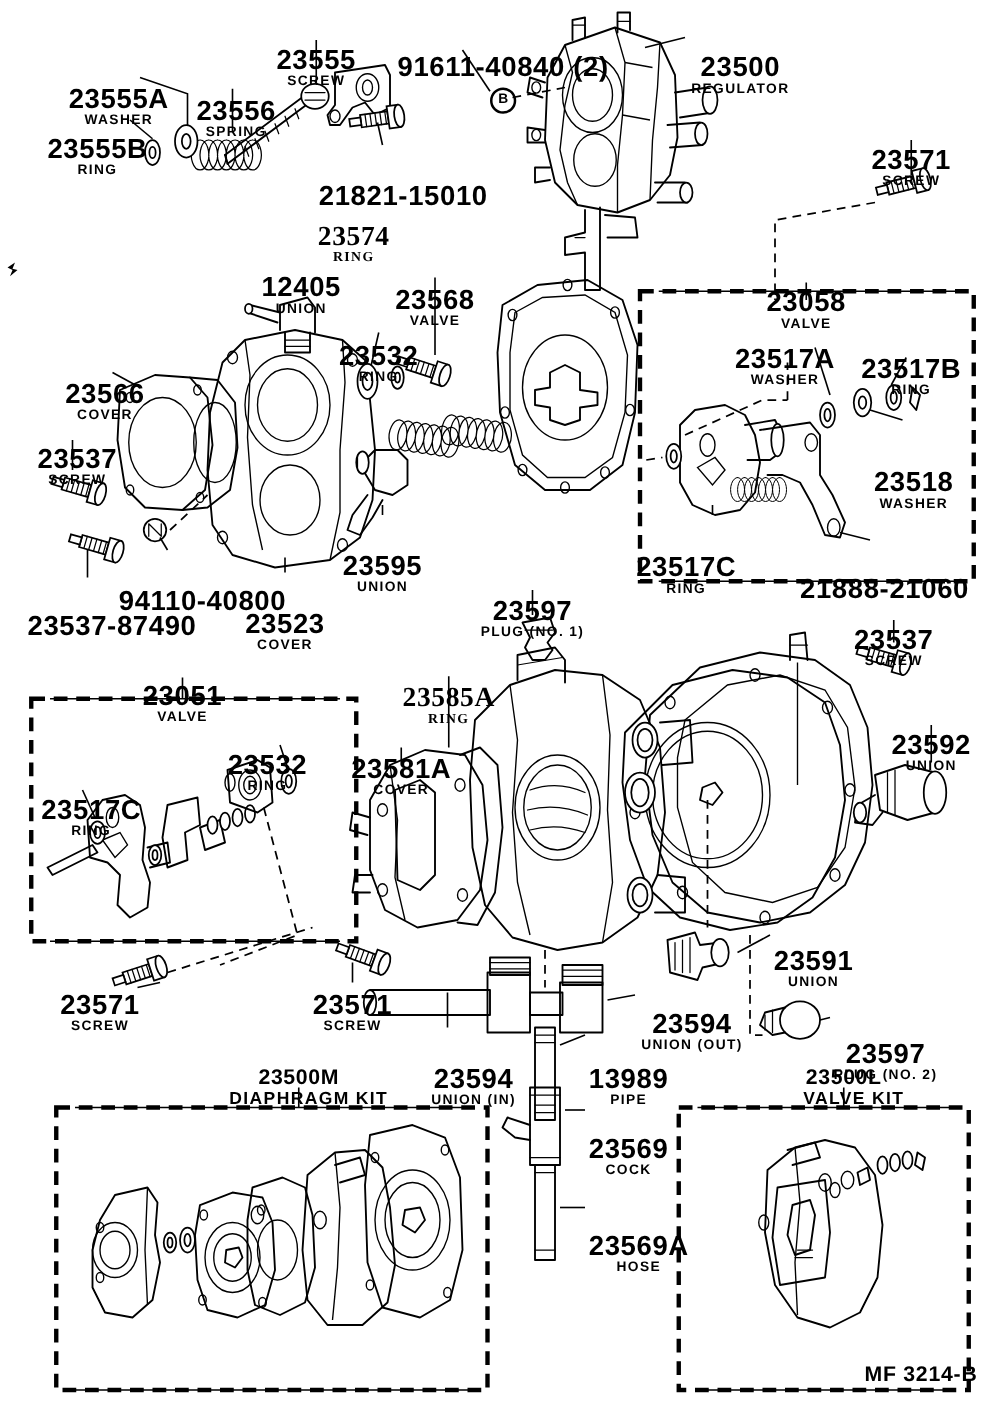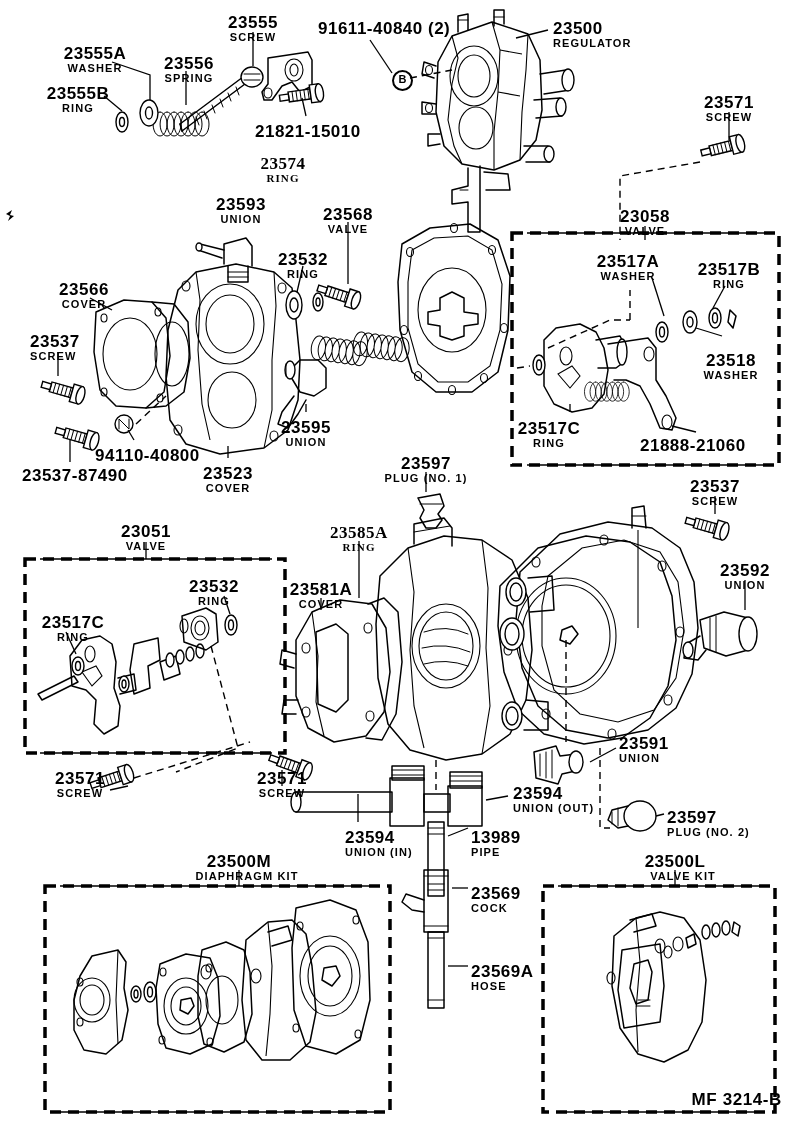--- a/index.html
+++ b/index.html
@@ -2,29 +2,29 @@
 <html><head>
 <meta charset="utf-8">
 <style>
   html,body{margin:0;padding:0;background:#fff;}
   body{width:800px;height:1122px;position:relative;overflow:hidden;
        font-family:"Liberation Sans","DejaVu Sans",sans-serif;color:#000;}
   #sheet{position:absolute;inset:0;}
   svg{position:absolute;left:0;top:0;}
   .lbl{position:absolute;text-align:center;line-height:1.0;white-space:nowrap;
        transform:translateX(-50%);}
-  .lbl .num{display:block;font-size:17px;font-weight:700;letter-spacing:.5px;}
+  .lbl .num{display:block;font-size:22px;font-weight:700;letter-spacing:.5px;margin-top:23px;}
   .lbl .sub{display:block;font-size:11px;font-weight:700;letter-spacing:1.1px;margin-top:1px;}
   .lbl.left{transform:none;text-align:left;}
-  .lbl.left .num,.lbl.left .sub{text-align:left;}
+  .lbl.left .num,.lbl.left .sub{text-align:center;}
   .footer{position:absolute;right:18px;bottom:12px;font-size:17px;font-weight:700;
           letter-spacing:.6px;}
   .kitname{position:absolute;text-align:center;transform:translateX(-50%);line-height:1.05;}
   .kitname .num{display:block;font-size:17px;font-weight:700;letter-spacing:.5px;}
-  .kitname .sub{display:block;font-size:11px;font-weight:700;letter-spacing:1.1px;margin-left:16px;}
+  .kitname .sub{display:block;font-size:14px;font-weight:700;letter-spacing:1.1px;margin-left:16px;}
   .bcircle{position:absolute;width:17px;height:17px;border:2px solid #000;border-radius:50%;
            font-size:11px;font-weight:700;line-height:14px;text-align:center;}
 </style>
 </head>
 <body>
 
 <div id="sheet">
 
 <svg width="800" height="1122" viewBox="0 0 800 1122">
   <defs>
@@ -579,21 +579,21 @@
       </div>
       <div class="lbl" style="left: 729px; top: 94px;">
         <span class="num">23571</span>
         <span class="sub">SCREW</span>
       </div>
       <div class="lbl" style="left: 283px; top: 155px; font-family: Liberation Serif, serif;">
         <span class="num">23574</span>
         <span class="sub">RING</span>
       </div>
       <div class="lbl" style="left: 241px; top: 196px;">
-        <span class="num">23593</span>
+        <span class="num">12405</span>
         <span class="sub">UNION</span>
       </div>
       <div class="lbl" style="left: 348px; top: 206px;">
         <span class="num">23568</span>
         <span class="sub">VALVE</span>
       </div>
       <div class="lbl" style="left: 303px; top: 251px;">
         <span class="num">23532</span>
         <span class="sub">RING</span>
       </div>

